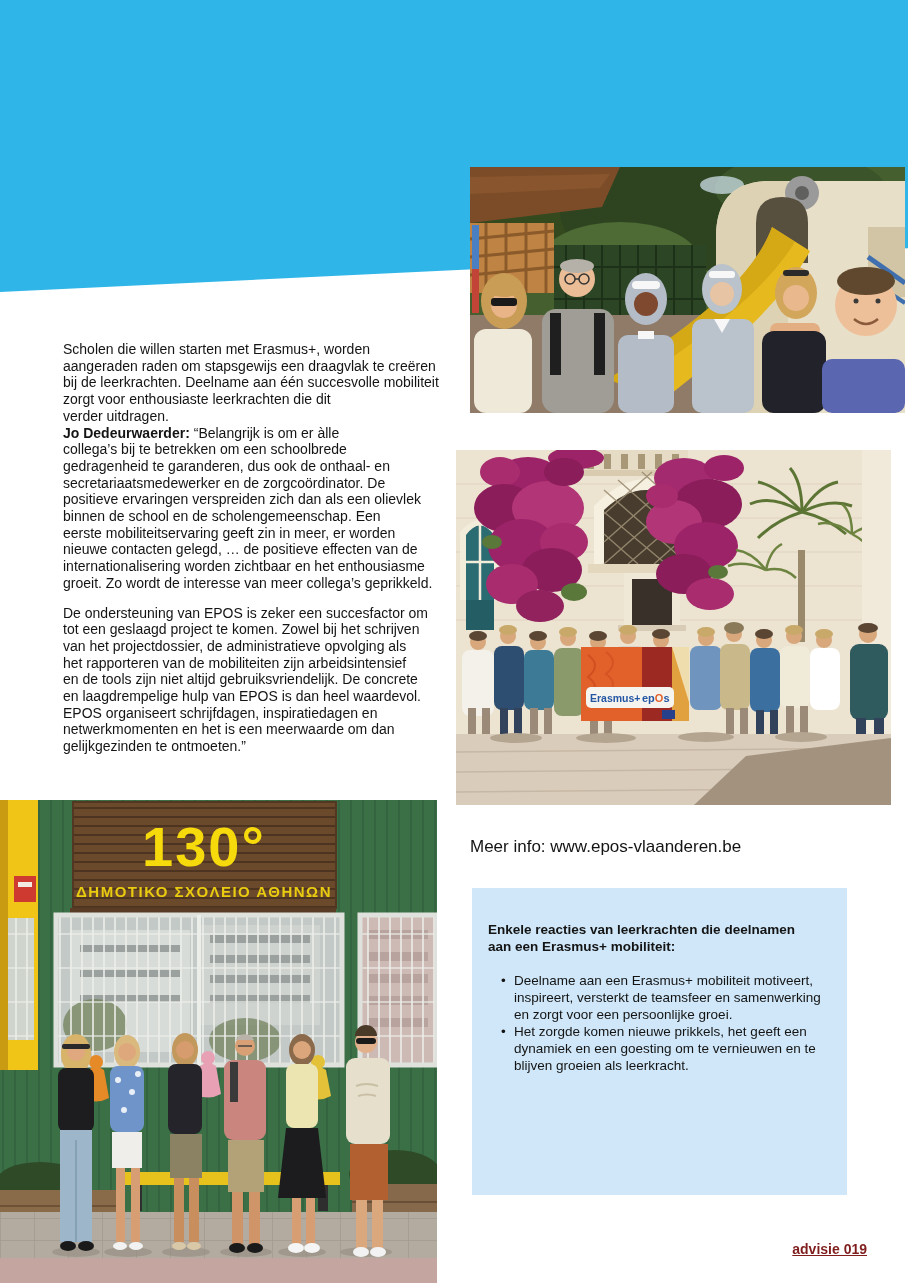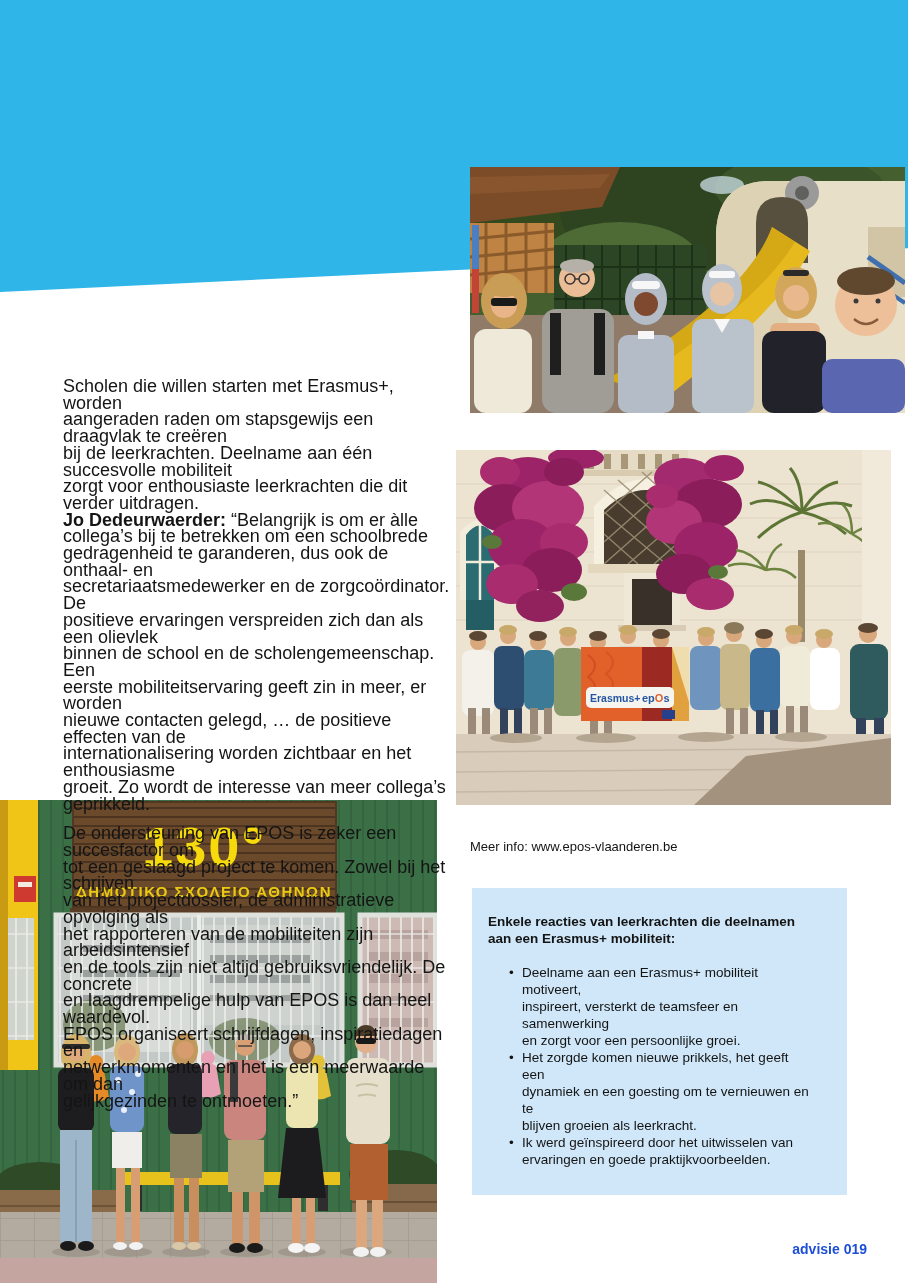--- a/index.html
+++ b/index.html
@@ -2,31 +2,31 @@
 <html><head>
 <meta charset="utf-8">
 <style>
   html,body{margin:0;padding:0;background:#e8e8e8;}
   .page{position:relative;width:908px;height:1283px;background:#ffffff;overflow:hidden;
         font-family:"Liberation Sans",sans-serif;color:#141414;margin:0 auto;}
   .banner{position:absolute;left:0;top:0;width:908px;height:292px;background:#2fb5e8;
           clip-path:polygon(0 0,100% 0,100% 85%,0 100%);}
   .photo{position:absolute;}
   .photo svg{display:block;}
-  .article{position:absolute;left:63px;top:341px;width:390px;font-size:18px;line-height:16.7px;margin-top:37px;}
+  .article{position:absolute;left:63px;top:341px;width:390px;font-size:14px;line-height:16.7px;}
   .article p{margin:0;white-space:pre-line;}
   .article p.p2{margin-top:13px;}
-  .meer-info{position:absolute;left:470px;top:838px;font-size:13px;line-height:17px;}
+  .meer-info{position:absolute;left:470px;top:838px;font-size:17px;line-height:17px;}
   .reactions{position:absolute;left:472px;top:888px;width:375px;height:307px;background:#cfe7f8;
-             box-sizing:border-box;padding:25px 18px 0 16px;font-size:13.5px;line-height:17px;}
+             box-sizing:border-box;padding:33px 18px 0 16px;font-size:13.5px;line-height:17px;}
   .reactions h3{margin:0 0 17px 0;font-size:13.5px;line-height:17px;font-weight:bold;white-space:pre-line;}
-  .reactions ul{margin:16px;padding:0 0 0 18px;list-style:none;}
+  .reactions ul{margin:8px;padding:0 0 0 18px;list-style:none;}
   .reactions li{position:relative;white-space:pre-line;}
   .reactions li::before{content:"•";position:absolute;left:-13px;top:0;}
-  .page-footer{position:absolute;right:41px;top:1241px;font-size:14px;font-weight:bold;color:#1d4ed8;}
+  .page-footer{position:absolute;right:41px;top:1241px;font-size:14px;font-weight:bold;color:#7f1d1d;text-decoration:underline;}
 </style>
 </head>
 <body>
 
 <div class="page">
 
   <div class="banner"></div>
 
   <div class="photo" style="left:470px;top:167px;">
     <svg width="435" height="246" viewBox="0 0 435 246">
@@ -546,20 +546,18 @@
   <div class="reactions">
     <h3>Enkele reacties van leerkrachten die deelnamen
 aan een Erasmus+ mobiliteit:</h3>
     <ul>
       <li>Deelname aan een Erasmus+ mobiliteit motiveert,
 inspireert, versterkt de teamsfeer en samenwerking
 en zorgt voor een persoonlijke groei.</li>
       <li>Het zorgde komen nieuwe prikkels, het geeft een
 dynamiek en een goesting om te vernieuwen en te
 blijven groeien als leerkracht.</li>
-      <li>Ik werd geïnspireerd door het uitwisselen van
-ervaringen en goede praktijkvoorbeelden.</li>
     </ul>
   </div>
 
   <div class="page-footer">advisie 019</div>
 
 </div>
 
 </body></html>

